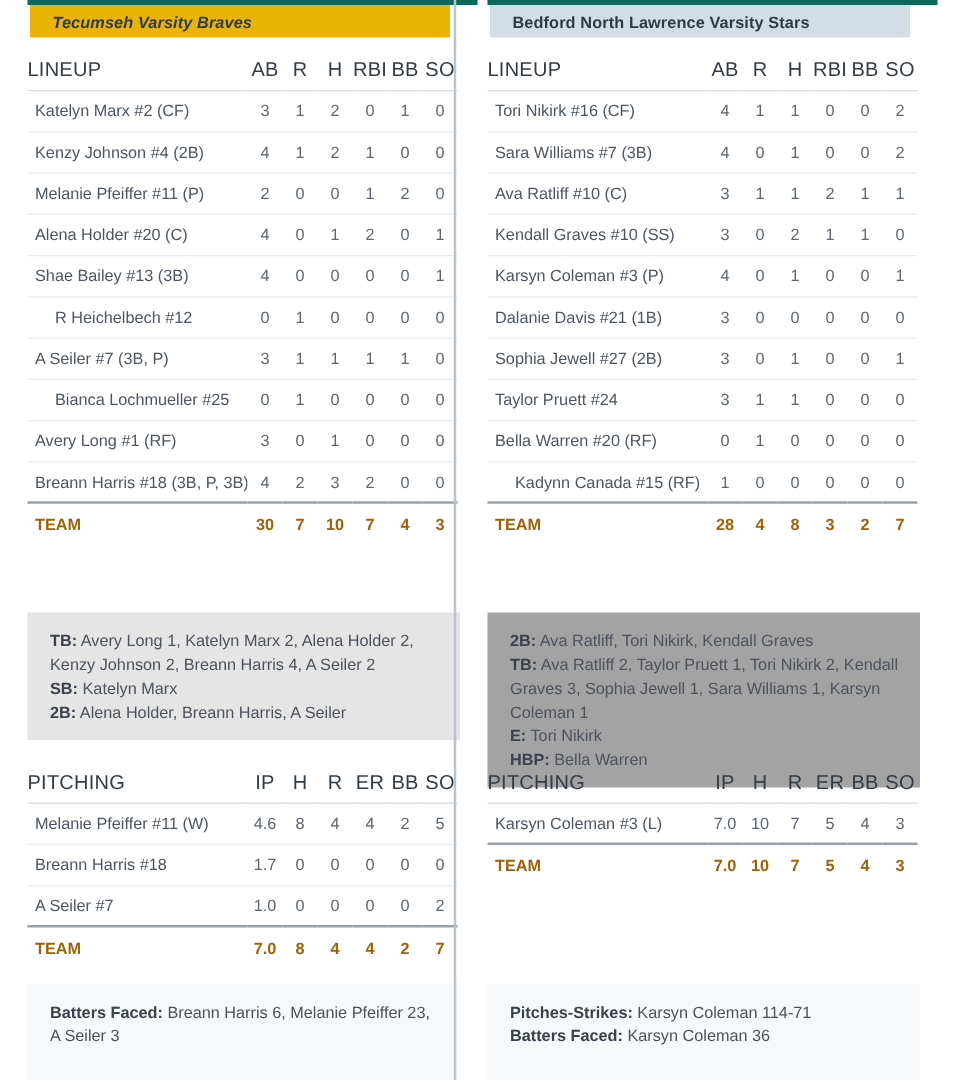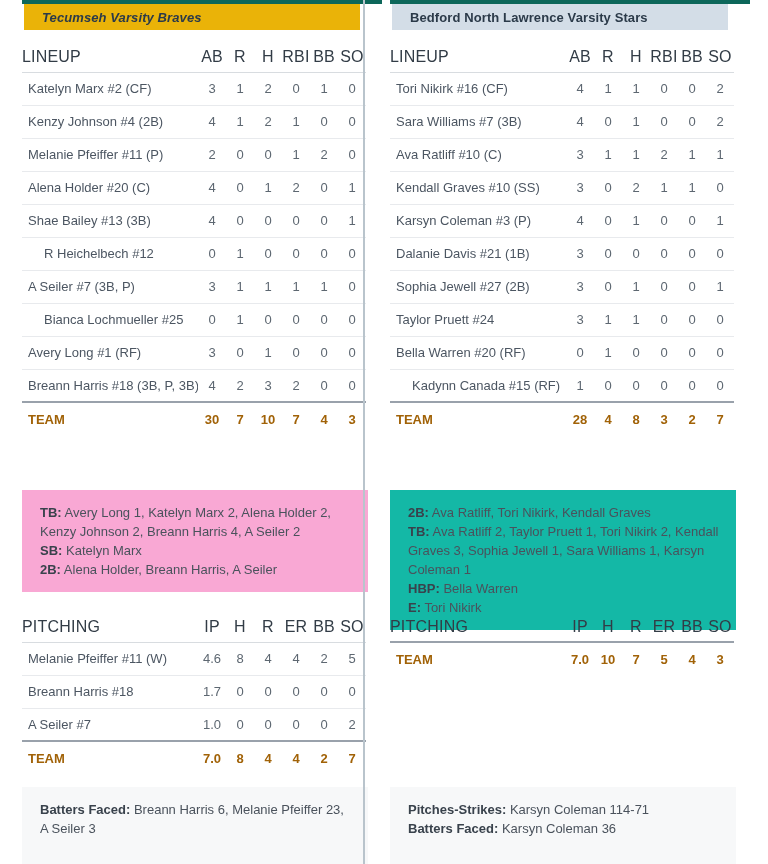--- a/index.html
+++ b/index.html
@@ -172,21 +172,21 @@
               <td class="stat-cell">7</td>
               <td class="stat-cell">10</td>
               <td class="stat-cell">7</td>
               <td class="stat-cell">4</td>
               <td class="stat-cell">3</td>
             </tr>
           </tbody>
       </table>
     </div>
     <div class="seg-batnotes">
-      <div class="notes" style="background: #f9a8d4;">
+      <div class="notes" style="background: #e5e5e5;">
           <div class="note-line"><span class="note-label">TB:</span> Avery Long 1, Katelyn Marx 2, Alena Holder 2, Kenzy Johnson 2, Breann Harris 4, A Seiler 2</div>
           <div class="note-line"><span class="note-label">SB:</span> Katelyn Marx</div>
           <div class="note-line"><span class="note-label">2B:</span> Alena Holder, Breann Harris, A Seiler</div>
         </div>
     </div>
     <div class="seg-pitch">
       <table class="stats">
         <thead>
             <tr>
               <th class="name-col">PITCHING</th>
@@ -360,41 +360,50 @@
               <td class="stat-cell">4</td>
               <td class="stat-cell">8</td>
               <td class="stat-cell">3</td>
               <td class="stat-cell">2</td>
               <td class="stat-cell">7</td>
             </tr>
           </tbody>
       </table>
     </div>
     <div class="seg-batnotes">
-      <div class="notes" style="background: #14b8a6;">
+      <div class="notes" style="background: #a3a3a3;">
           <div class="note-line"><span class="note-label">2B:</span> Ava Ratliff, Tori Nikirk, Kendall Graves</div>
           <div class="note-line"><span class="note-label">TB:</span> Ava Ratliff 2, Taylor Pruett 1, Tori Nikirk 2, Kendall Graves 3, Sophia Jewell 1, Sara Williams 1, Karsyn Coleman 1</div>
+          <div class="note-line"><span class="note-label">E:</span> Tori Nikirk</div>
           <div class="note-line"><span class="note-label">HBP:</span> Bella Warren</div>
-          <div class="note-line"><span class="note-label">E:</span> Tori Nikirk</div>
         </div>
     </div>
     <div class="seg-pitch">
       <table class="stats">
         <thead>
             <tr>
               <th class="name-col">PITCHING</th>
               <th class="stat-col">IP</th>
               <th class="stat-col">H</th>
               <th class="stat-col">R</th>
               <th class="stat-col">ER</th>
               <th class="stat-col">BB</th>
               <th class="stat-col">SO</th>
             </tr>
           </thead>
         <tbody>
+            <tr>
+              <td class="name-cell">Karsyn Coleman #3 (L)</td>
+              <td class="stat-cell">7.0</td>
+              <td class="stat-cell">10</td>
+              <td class="stat-cell">7</td>
+              <td class="stat-cell">5</td>
+              <td class="stat-cell">4</td>
+              <td class="stat-cell">3</td>
+            </tr>
             <tr class="team-row">
               <td class="name-cell">TEAM</td>
               <td class="stat-cell">7.0</td>
               <td class="stat-cell">10</td>
               <td class="stat-cell">7</td>
               <td class="stat-cell">5</td>
               <td class="stat-cell">4</td>
               <td class="stat-cell">3</td>
             </tr>
           </tbody>

